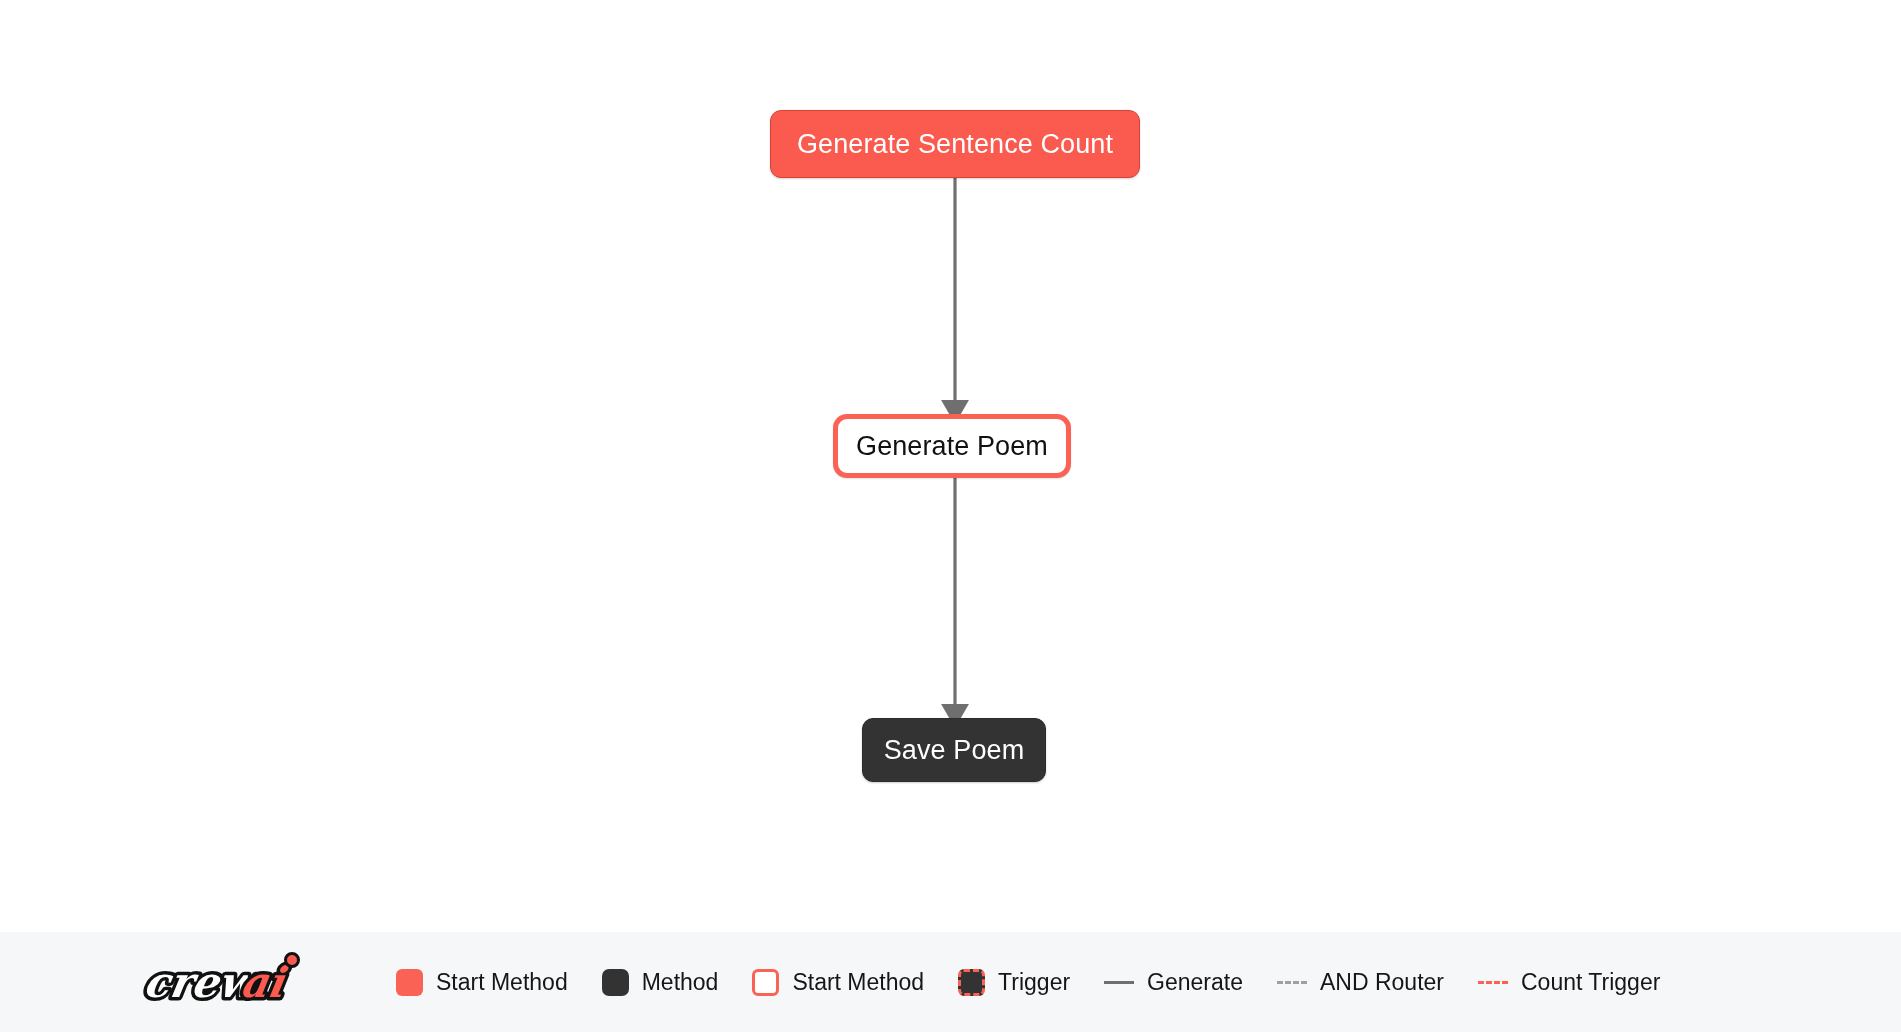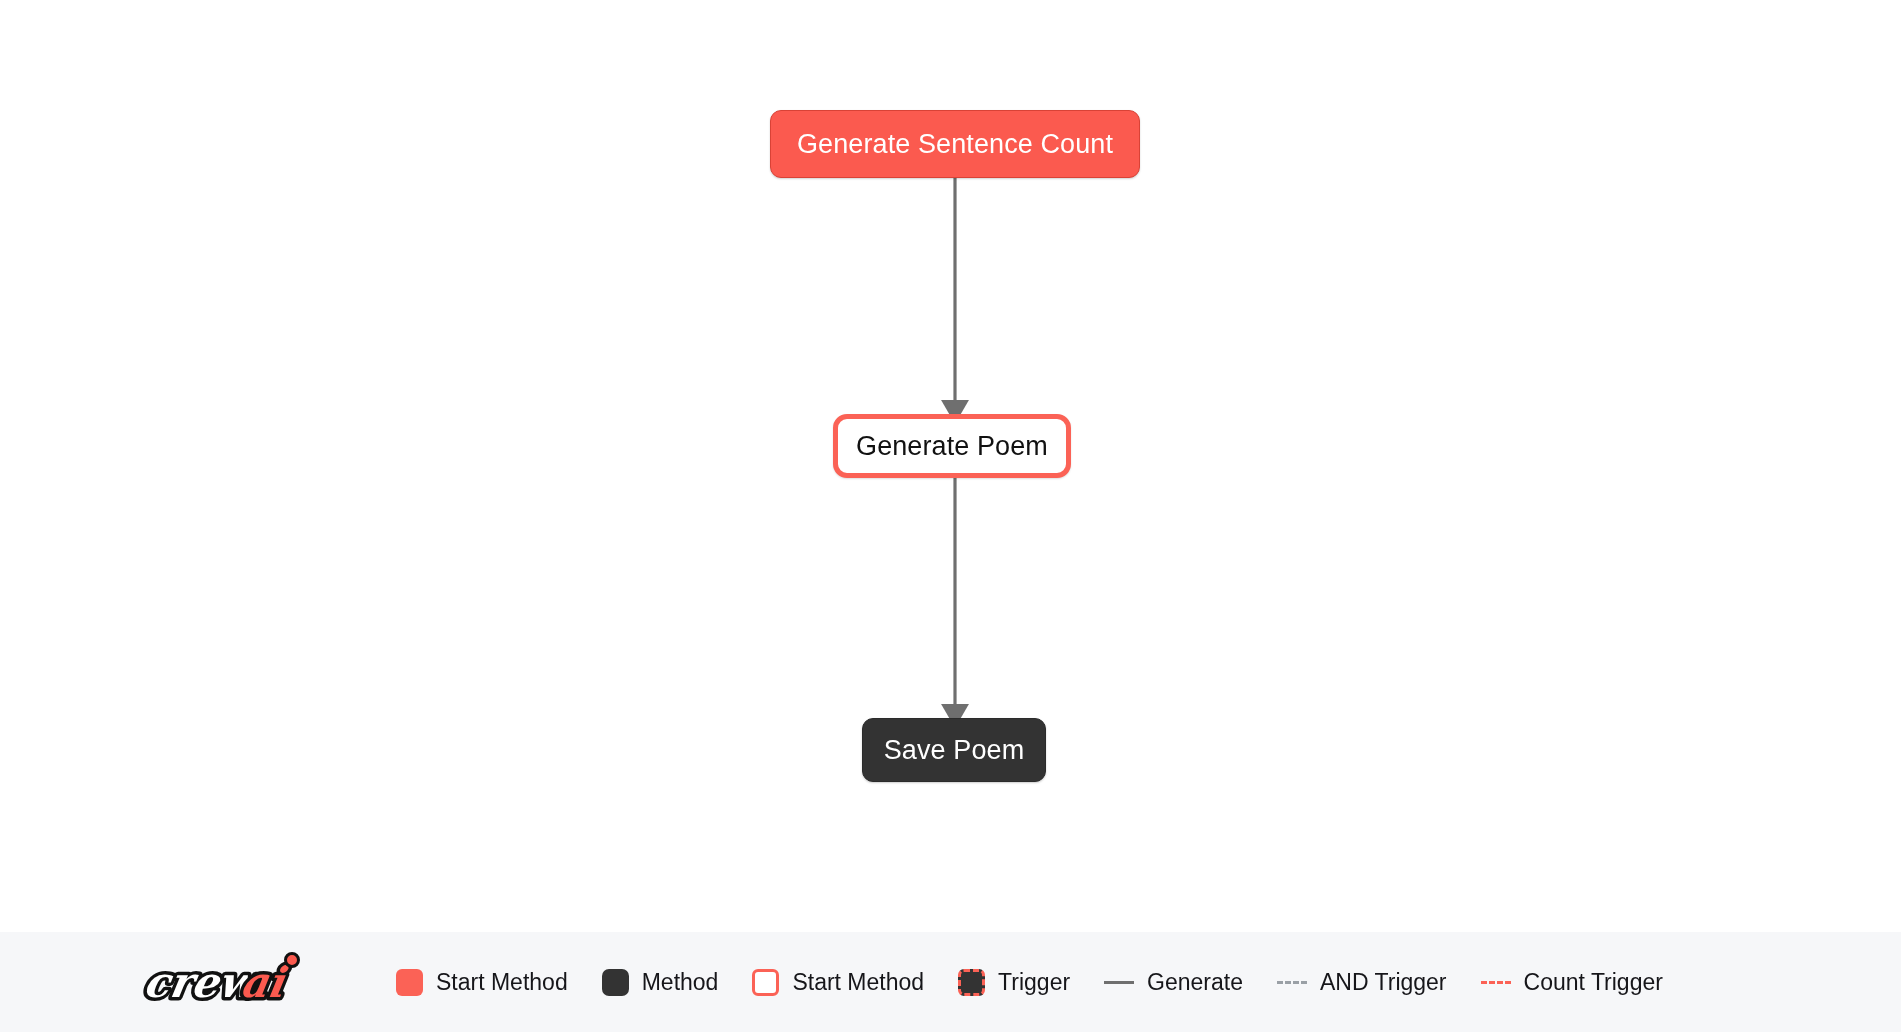--- a/index.html
+++ b/index.html
@@ -191,21 +191,21 @@
     <span class="legend-label">Trigger</span>
   </div>
 
   <div class="legend-item">
     <span class="line-swatch line-trigger"></span>
     <span class="legend-label">Generate</span>
   </div>
 
   <div class="legend-item">
     <span class="line-swatch line-and-trigger"></span>
-    <span class="legend-label">AND Trigger</span>
+    <span class="legend-label">AND Router</span>
   </div>
 
   <div class="legend-item">
     <span class="line-swatch line-router-trigger"></span>
     <span class="legend-label">Count Trigger</span>
   </div>
 
 </div>
 
 </body></html>

